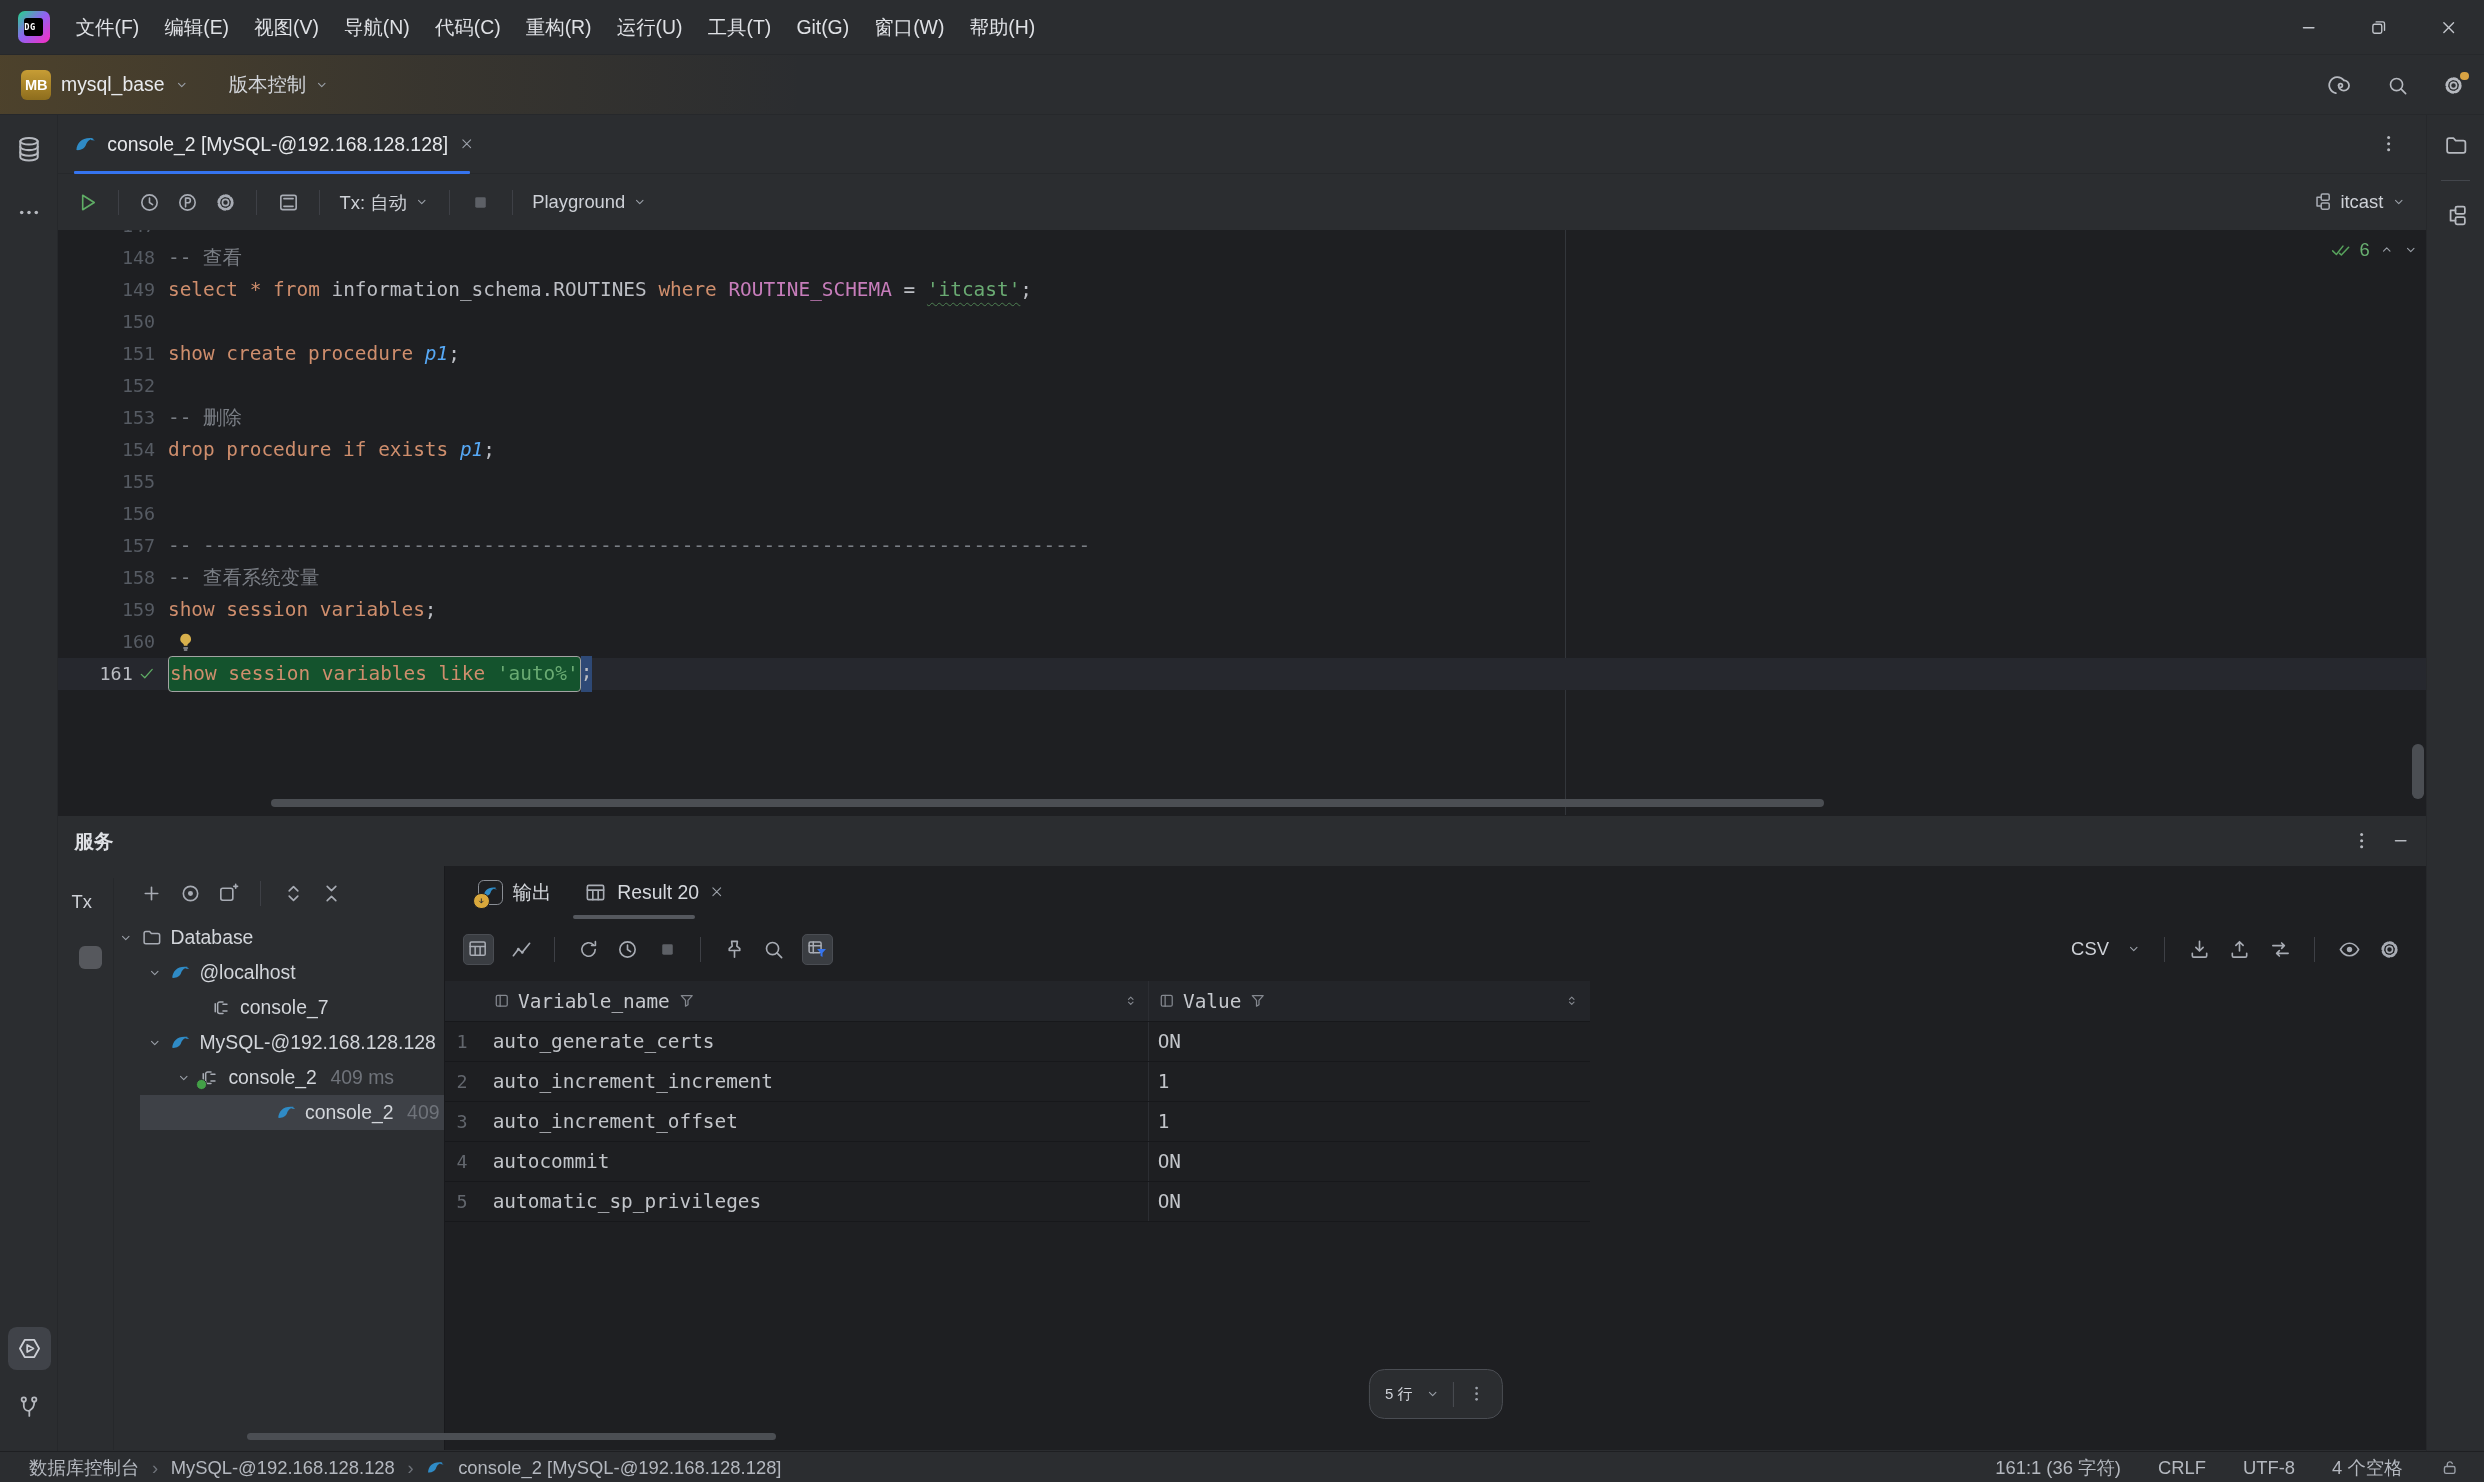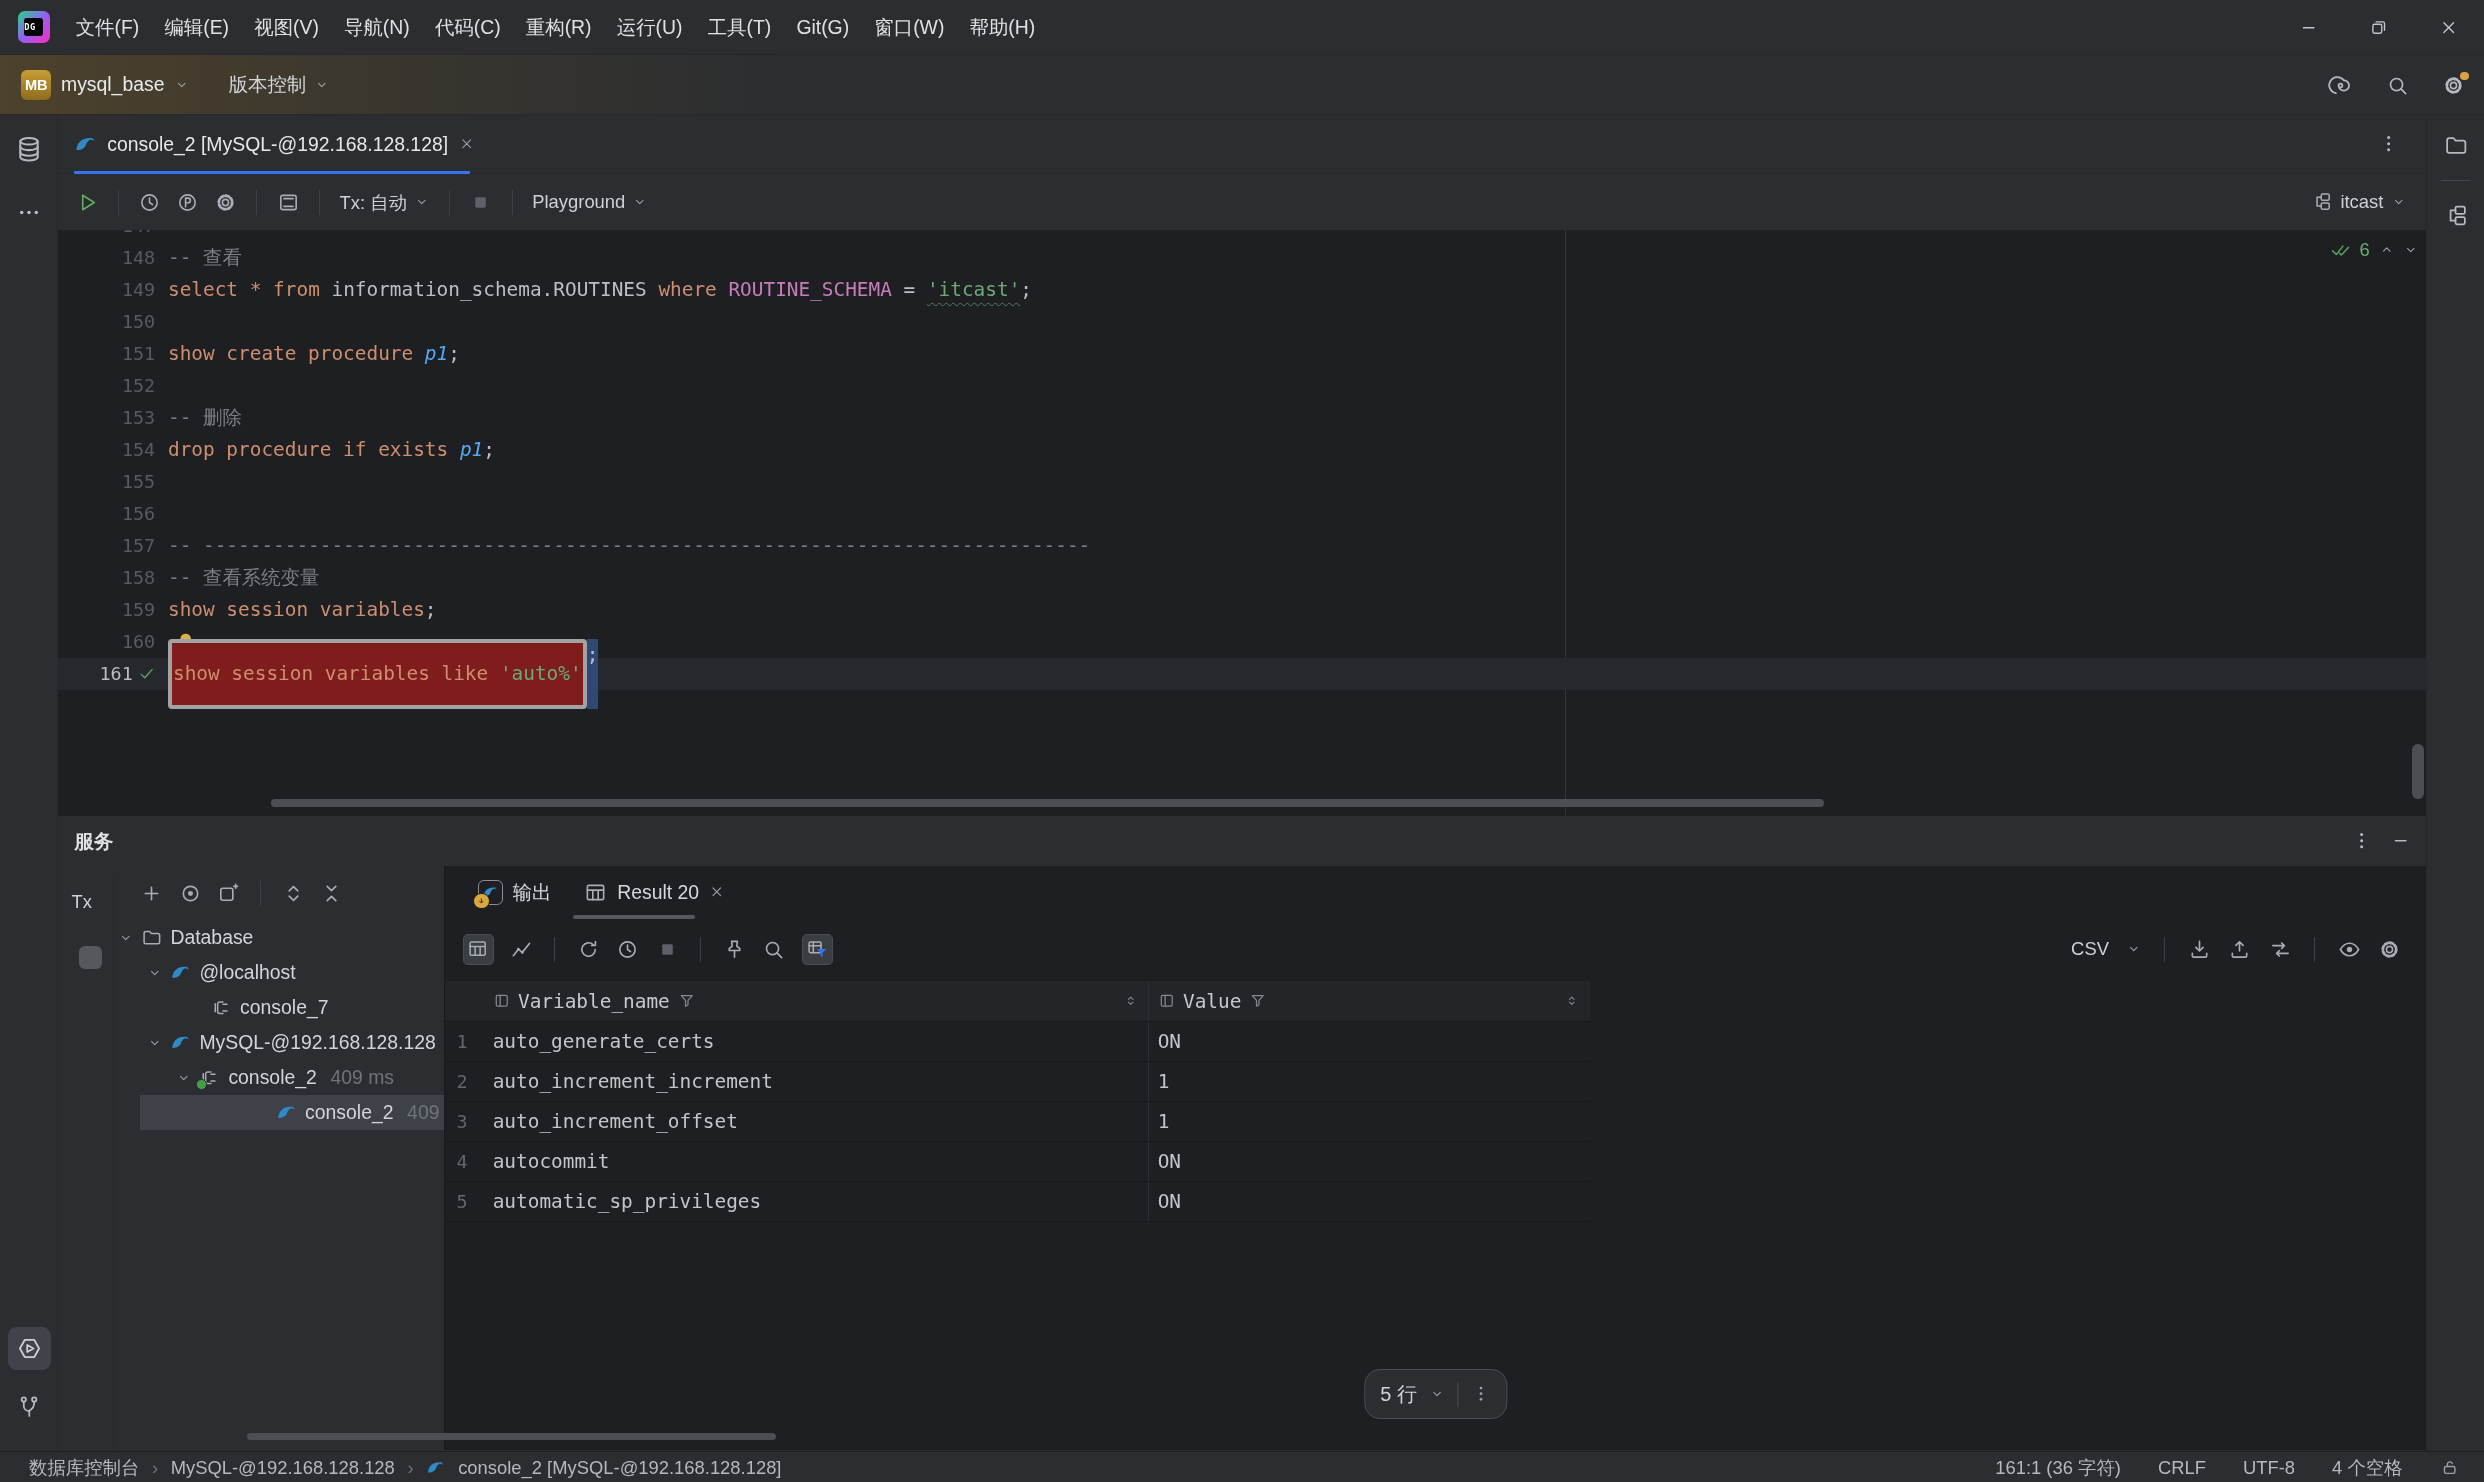--- a/index.html
+++ b/index.html
@@ -72,21 +72,21 @@
   .code-line{display:flex;height:32px;line-height:32px;font-size:19.4px;align-items:center}
   .code-line.current{background:#26282e}
   .lgutter{width:100px;flex:none;display:flex;justify-content:flex-end;align-items:center;gap:4.9px;
            padding-right:2.9px;box-sizing:border-box}
   .lnum{color:#565b63;font-size:18.4px}
   .current .lnum{color:#b9bcc2}
   .lbody{margin-left:10px;white-space:pre;display:flex;}
   .tk-k{color:#cf8e6d}.tk-t{color:#bcbec4}.tk-f{color:#c77dbb}.tk-s{color:#6aab73}
   .tk-c{color:#7a7e85}.tk-n{color:#56a8f5;font-style:italic}
   .tk-wavy{text-decoration:underline wavy #4e8052 1px;text-underline-offset:5.8px}
-  .exec-box{background:#7f1d1d;border:4px solid #a3a3a3;border-radius:3.9px;display:inline-flex;padding:15px 1px}
+  .exec-box{background:#14532d;border:1px solid #a3a3a3;border-radius:3.9px;display:inline-flex;padding:1px 1px}
   .sel-tail{background:#2e4976}
   .bulbpos{margin-left:6.8px}
   .exec-widget{position:absolute;top:8.7px;right:7.8px;display:flex;align-items:center;gap:8.7px;color:#9ba0a8}
   .e-count{color:#69b071;font-size:18.4px;font-family:"Liberation Sans",sans-serif}
   .hscroll{position:absolute;left:213px;bottom:7.8px;width:1553px;height:7.8px;border-radius:3.9px;background:#4b4e53}
   .vscroll{position:absolute;right:1.9px;top:514px;width:12.6px;height:55px;border-radius:5.8px;background:#4b4e53}
 
   
   .services{height:635px;background:#2b2d30;border-top:1.9px solid #1e1f22;box-sizing:border-box;position:relative}
   .svc-header{height:50px;display:flex;align-items:center;position:relative}
@@ -129,21 +129,21 @@
   .hicon{color:#84888f}
   .sort{margin-left:auto;margin-right:9.7px;color:#84888f}
   .grows{position:absolute;top:41px;left:0;width:1145px}
   .grow{height:40px;display:flex;border-bottom:1.9px solid #17181b;box-sizing:border-box;background:#1e1f22}
   .gnum{width:39px;flex:none;color:#62666d;font-size:18.4px;display:flex;align-items:center;padding-left:11.6px;box-sizing:border-box}
   .gcell{display:flex;align-items:center;padding-left:8.7px;box-sizing:border-box;color:#c2c5ca}
   .gcell.name{width:664px}.gcell.val{width:441px;border-left:1px solid #2c2e33}
 
   .pagepill{position:absolute;left:50%;bottom:31px;transform:translateX(-50%);height:48px;
             border:1px solid #4a4d53;border-radius:15.5px;display:flex;align-items:center;
-            padding:0 15.5px;gap:12.6px;color:#ced1d7;font-size:20px;background:#2b2d30}
+            padding:0 15.5px;gap:12.6px;color:#ced1d7;font-size:15px;background:#2b2d30}
   .pill-sep{width:1px;height:25px;background:#4a4d53}
 
   
   .statusbar{position:absolute;left:0;right:0;bottom:0;height:32px;background:#2b2d30;
              border-top:1px solid #1e1f22;box-sizing:border-box;display:flex;align-items:center;
              font-size:18.4px;color:#b4b8bf}
   .sb-left{display:flex;align-items:center;gap:12.6px;margin-left:29px}
   .sb-sep{color:#6f737a}
   .sb-right{margin-left:auto;display:flex;align-items:center;gap:37px;margin-right:25px}
 </style>

